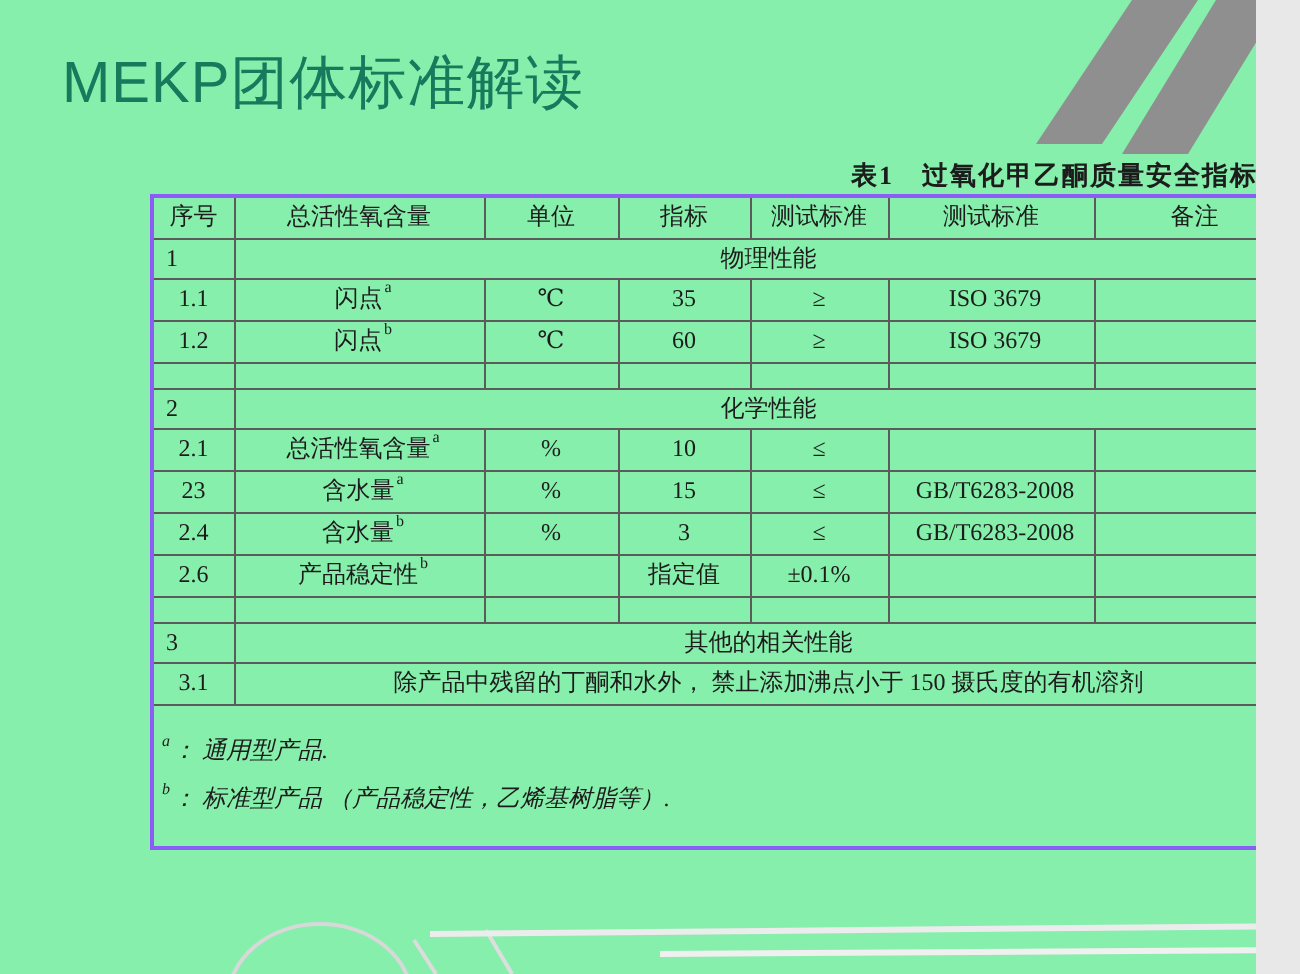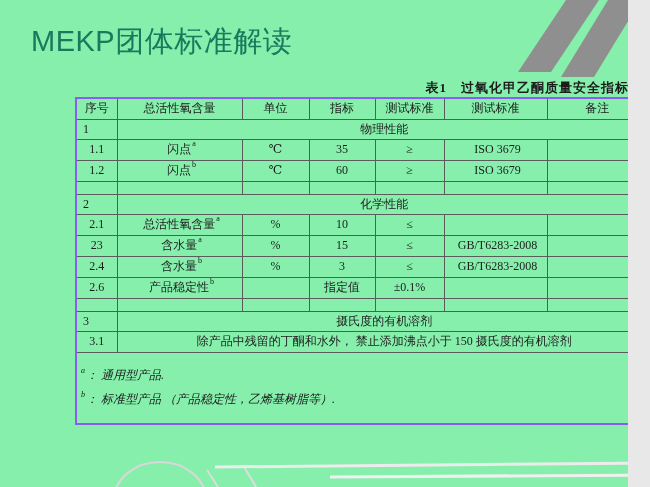--- a/index.html
+++ b/index.html
@@ -168,21 +168,21 @@
           <td></td>
           <td></td>
           <td></td>
           <td></td>
           <td></td>
           <td></td>
           <td></td>
         </tr>
         <tr class="r-category">
           <td class="c-catno">3</td>
-          <td class="c-left" colspan="6">摄氏度的有机溶剂</td>
+          <td class="c-left" colspan="6">其他的相关性能</td>
         </tr>
         <tr class="r-span">
           <td class="c-center">3.1</td>
           <td class="c-left" colspan="6">除产品中残留的丁酮和水外， 禁止添加沸点小于 150 摄氏度的有机溶剂</td>
         </tr>
         <tr class="r-foot">
           <td colspan="7" class="foot-cell">
             <div class="foot-line"><sup class="fsup">a</sup><span>： 通用型产品.</span></div>
             <div class="foot-line"><sup class="fsup">b</sup><span>： 标准型产品 （产品稳定性，乙烯基树脂等）.</span></div>
           </td>

